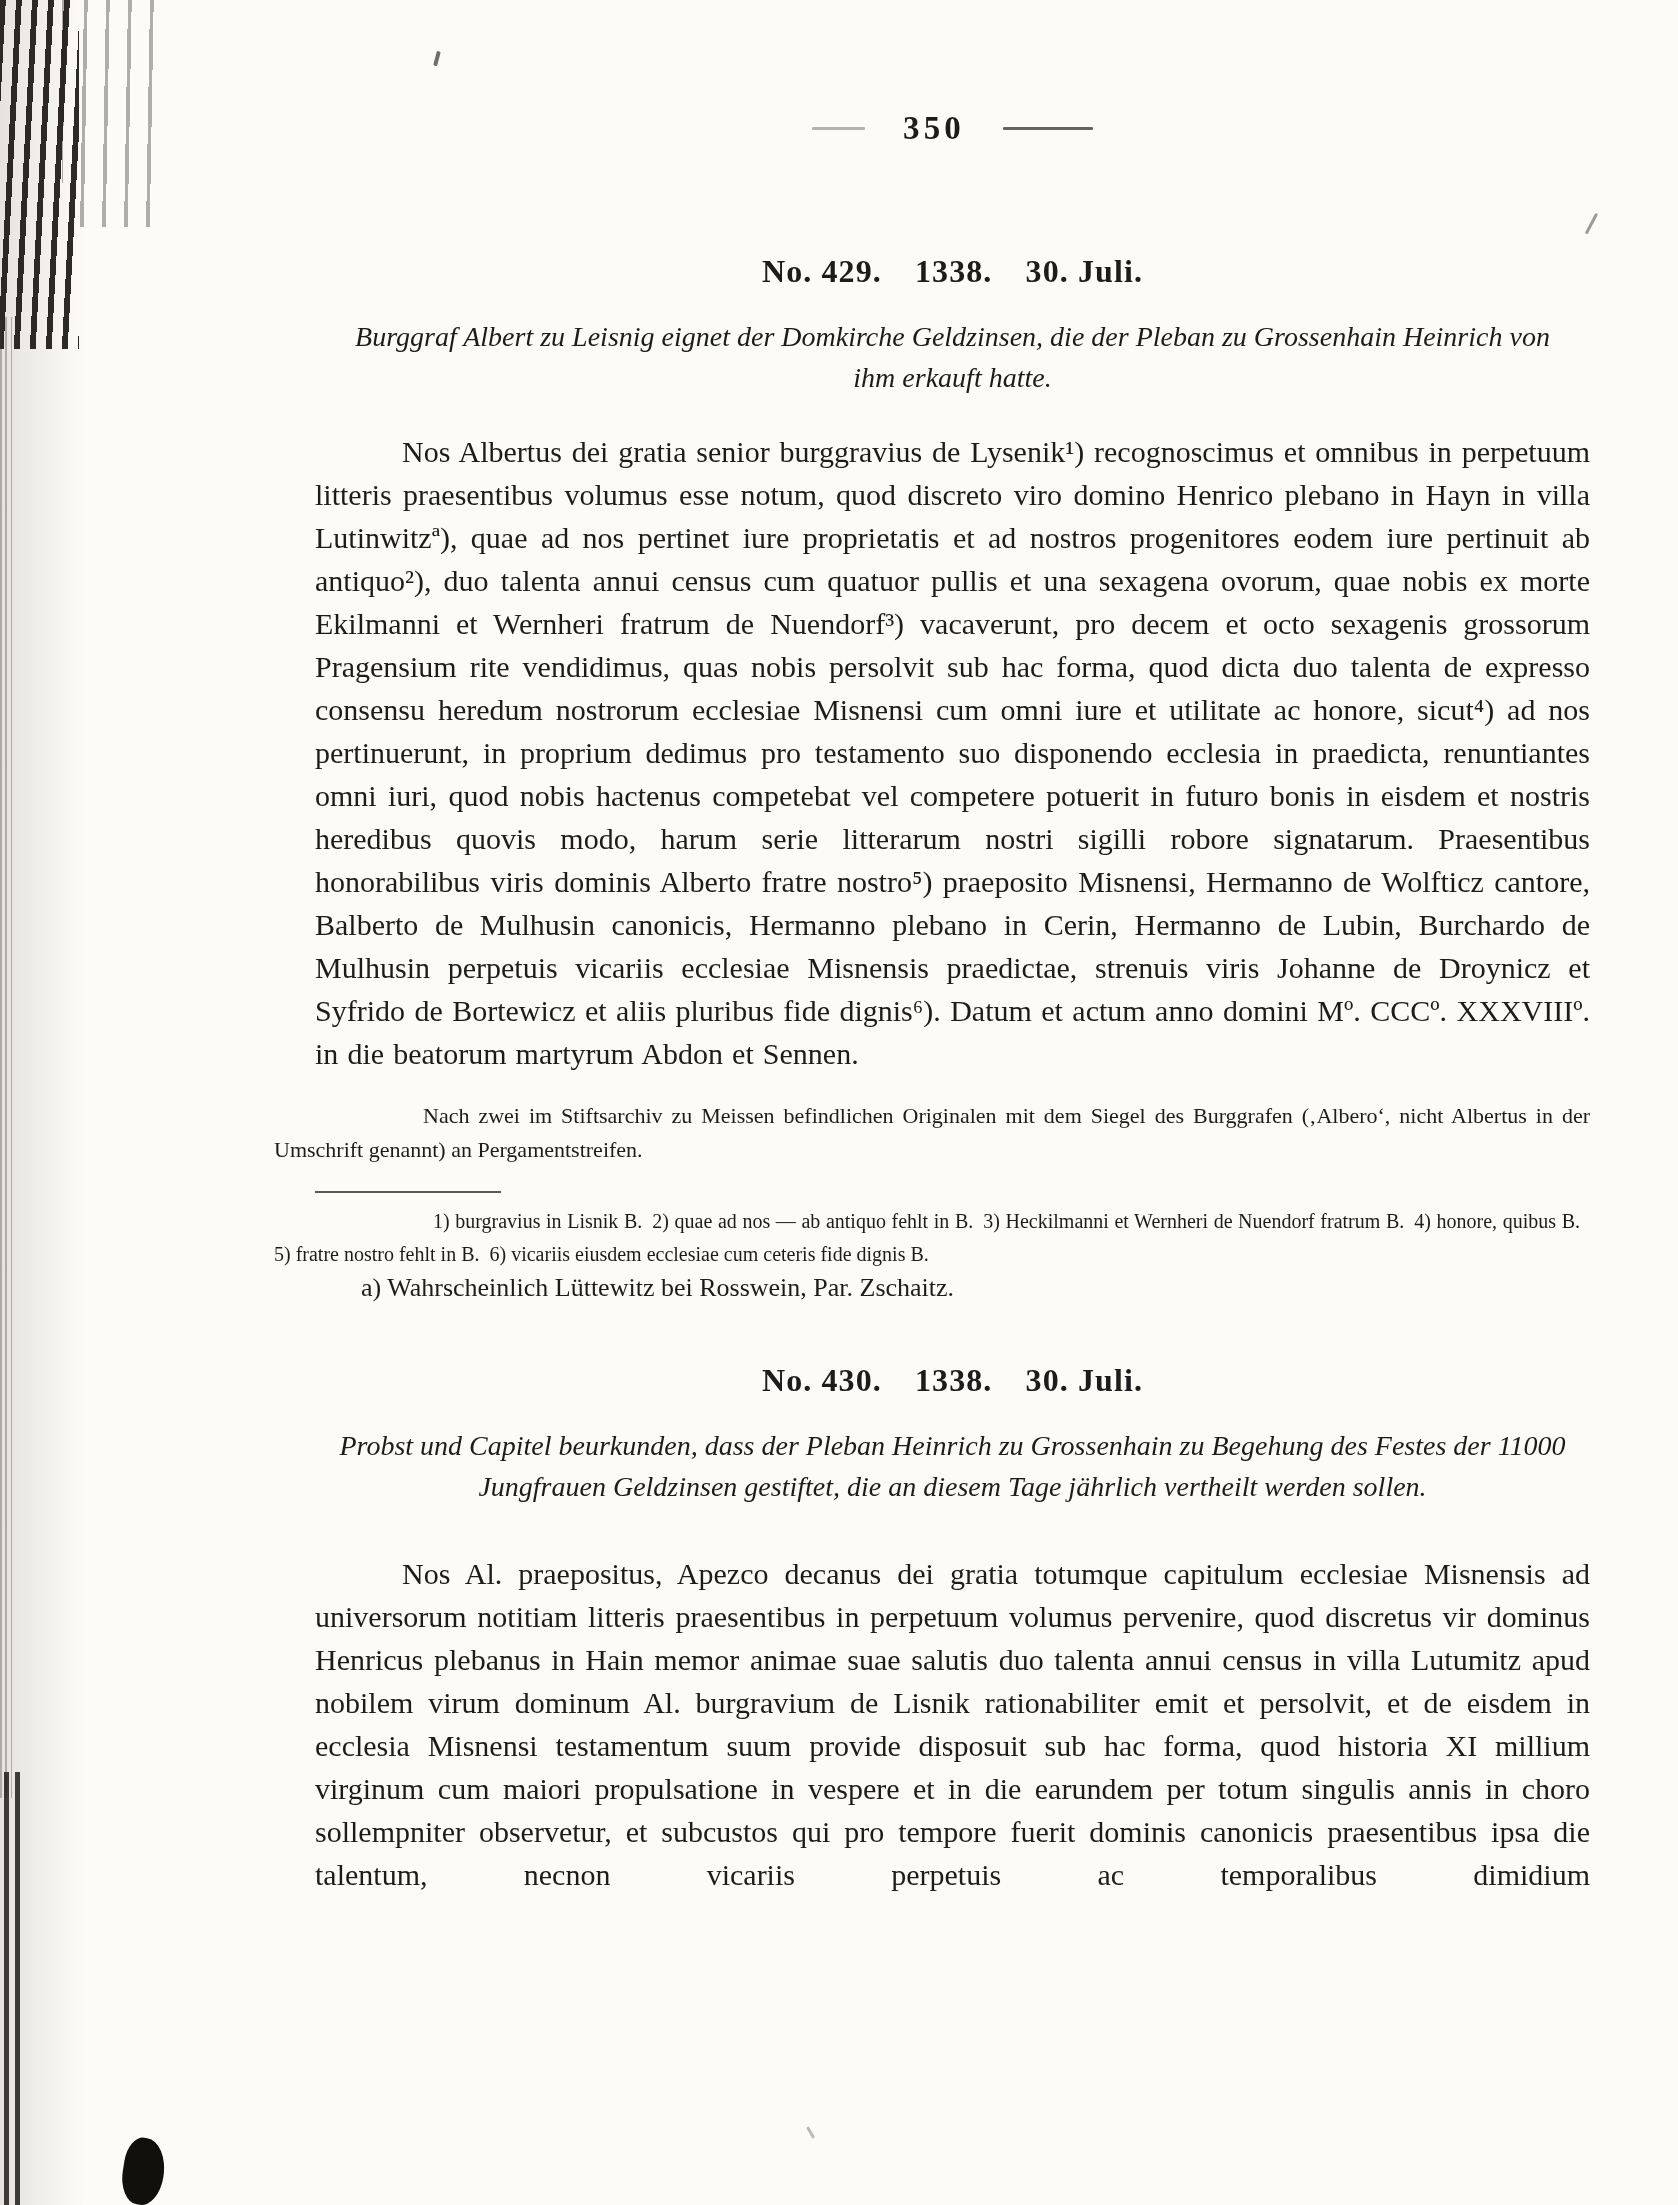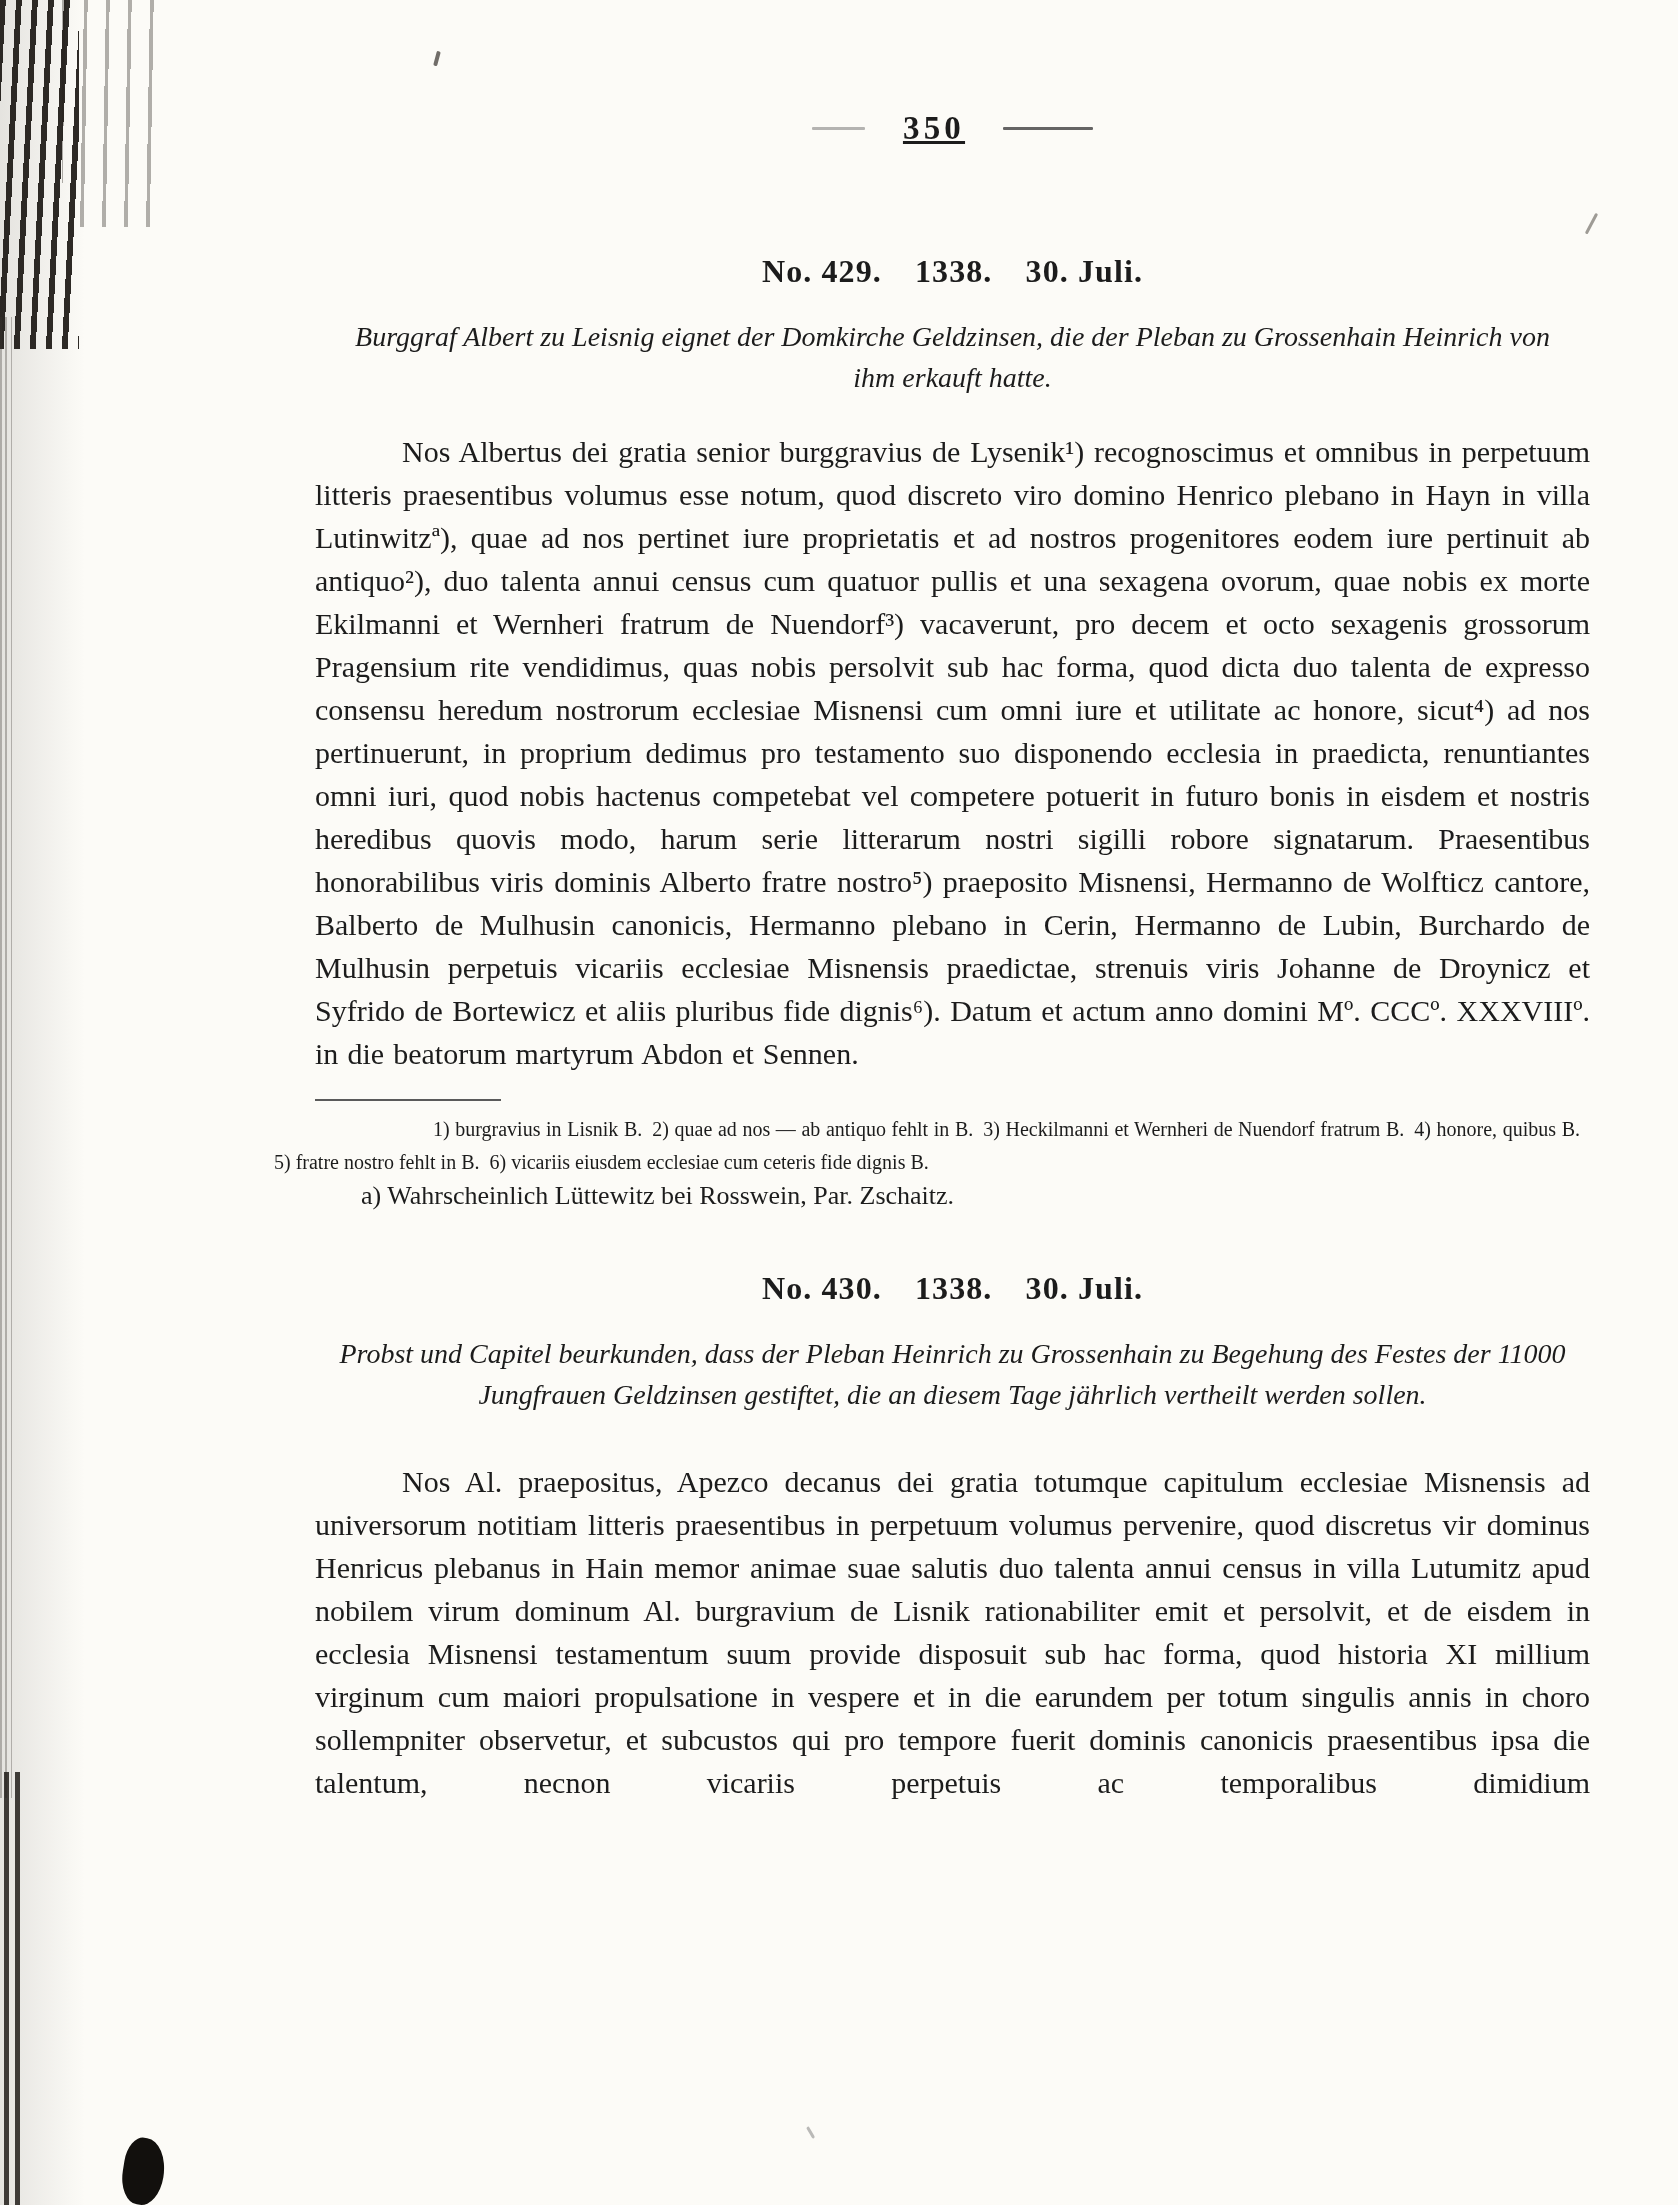--- a/index.html
+++ b/index.html
@@ -17,21 +17,21 @@
 
   .binding-shade {
     position: absolute; left: 0; top: 0; width: 85px; height: 100%;
     background: linear-gradient(90deg, rgba(60,55,50,.12), rgba(60,55,50,0));
   }
 
   .content { position: absolute; left: 315px; top: 0; width: 1275px; }
 
   .pagenum-row {
     margin-top: 110px;
-    display: flex; align-items: center; justify-content: center; gap: 38px; text-decoration: underline;
+    display: flex; align-items: center; justify-content: center; gap: 38px;
   }
   .pagenum { font-size: 33px; font-weight: bold; letter-spacing: 4.2px; }
   .dash { height: 2.6px; background: #3f3f3f; border-radius: 1.1px; }
   .dash-left  { width: 53px; opacity: .38; }
   .dash-right { width: 90px; opacity: .8; }
 
   .entry-heading {
     margin: 0; text-align: center;
     font-size: 32px; font-weight: bold; letter-spacing: 1.1px;
   }
@@ -128,20 +128,21 @@
     <div class="pagenum-row">
       <span class="dash dash-left"></span>
       <span class="pagenum">350</span>
       <span class="dash dash-right"></span>
     </div>
 
     <section>
       <h2 class="entry-heading mt-h1">No. 429. 1338. 30. Juli.</h2>
       <p class="summary">Burggraf Albert zu Leisnig eignet der Domkirche Geldzinsen, die der Pleban zu Grossenhain Heinrich von ihm erkauft hatte.</p>
       <p class="body-text">Nos Albertus dei gratia senior burggravius de Lysenik¹) recognoscimus et omnibus in perpetuum litteris praesentibus volumus esse notum, quod discreto viro domino Henrico plebano in Hayn in villa Lutinwitzª), quae ad nos pertinet iure proprietatis et ad nostros progenitores eodem iure pertinuit ab antiquo²), duo talenta annui census cum quatuor pullis et una sexagena ovorum, quae nobis ex morte Ekilmanni et Wernheri fratrum de Nuendorf³) vacaverunt, pro decem et octo sexagenis grossorum Pragensium rite vendidimus, quas nobis persolvit sub hac forma, quod dicta duo talenta de expresso consensu heredum nostrorum ecclesiae Misnensi cum omni iure et utilitate ac honore, sicut⁴) ad nos pertinuerunt, in proprium dedimus pro testamento suo disponendo ecclesia in praedicta, renuntiantes omni iuri, quod nobis hactenus competebat vel competere potuerit in futuro bonis in eisdem et nostris heredibus quovis modo, harum serie litterarum nostri sigilli robore signatarum. Praesentibus honorabilibus viris dominis Alberto fratre nostro⁵) praeposito Misnensi, Hermanno de Wolfticz cantore, Balberto de Mulhusin canonicis, Hermanno plebano in Cerin, Hermanno de Lubin, Burchardo de Mulhusin perpetuis vicariis ecclesiae Misnensis praedictae, strenuis viris Johanne de Droynicz et Syfrido de Bortewicz et aliis pluribus fide dignis⁶). Datum et actum anno domini Mº. CCCº. XXXVIIIº. in die beatorum martyrum Abdon et Sennen.</p>
+      <p class="note">Nach zwei im Stiftsarchiv zu Meissen befindlichen Originalen mit dem Siegel des Burggrafen (‚Albero‘, nicht Albertus in der Umschrift genannt) an Pergamentstreifen.</p>
       <div class="foot-rule"></div>
       <p class="footnotes">1) burgravius in Lisnik B. 2) quae ad nos — ab antiquo fehlt in B. 3) Heckilmanni et Wernheri de Nuendorf fratrum B. 4) honore, quibus B. 5) fratre nostro fehlt in B. 6) vicariis eiusdem ecclesiae cum ceteris fide dignis B.</p>
       <p class="footnote-lettered">a) Wahrscheinlich Lüttewitz bei Rosswein, Par. Zschaitz.</p>
     </section>
 
     <section>
       <h2 class="entry-heading mt-h2">No. 430. 1338. 30. Juli.</h2>
       <p class="summary">Probst und Capitel beurkunden, dass der Pleban Heinrich zu Grossenhain zu Begehung des Festes der 11000 Jungfrauen Geldzinsen gestiftet, die an diesem Tage jährlich vertheilt werden sollen.</p>
       <p class="body-text justify-last">Nos Al. praepositus, Apezco decanus dei gratia totumque capitulum ecclesiae Misnensis ad universorum notitiam litteris praesentibus in perpetuum volumus pervenire, quod discretus vir dominus Henricus plebanus in Hain memor animae suae salutis duo talenta annui census in villa Lutumitz apud nobilem virum dominum Al. burgravium de Lisnik rationabiliter emit et persolvit, et de eisdem in ecclesia Misnensi testamentum suum provide disposuit sub hac forma, quod historia XI millium virginum cum maiori propulsatione in vespere et in die earundem per totum singulis annis in choro sollempniter observetur, et subcustos qui pro tempore fuerit dominis canonicis praesentibus ipsa die talentum, necnon vicariis perpetuis ac temporalibus dimidium</p>
     </section>

